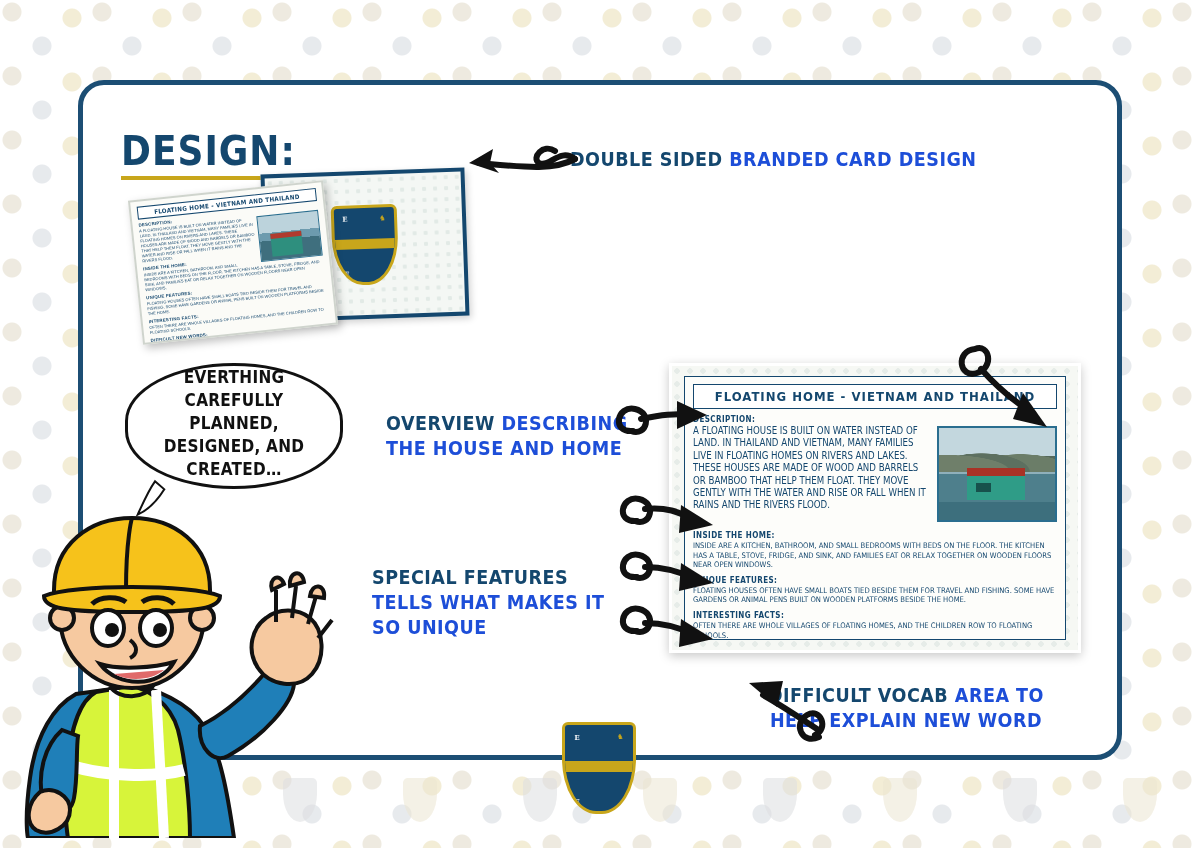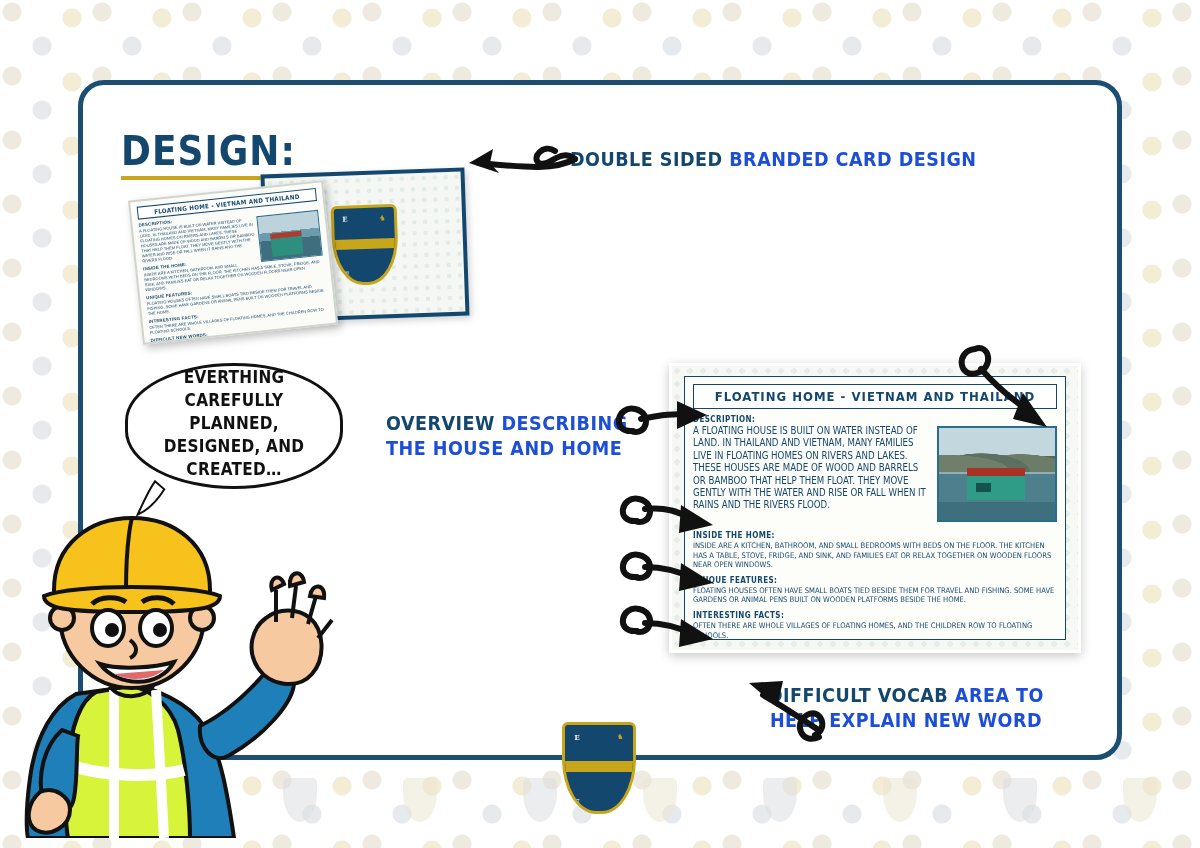--- a/index.html
+++ b/index.html
@@ -278,20 +278,23 @@
   <div class="callout" style="position:absolute;left:487px;top:62px;width:430px;">
     <span class="blue">DOUBLE SIDED </span><span class="gold">BRANDED CARD DESIGN</span>
   </div>
 
 
   <div class="callout" style="position:absolute;left:303px;top:320px;width:250px;margin-top:6px;">
     <span class="blue">OVERVIEW </span><span class="gold">DESCRIBING THE HOUSE AND HOME</span>
   </div>
 
 
+  <div class="callout" style="position:absolute;left:289px;top:480px;width:255px;">
+    <span class="blue">SPECIAL FEATURES </span><span class="gold">TELLS WHAT MAKES IT SO UNIQUE</span>
+  </div>
 
 
   <div class="callout" style="position:absolute;left:678px;top:598px;width:290px;text-align:center;">
     <span class="blue">DIFFICULT VOCAB </span><span class="gold">AREA TO HELP EXPLAIN NEW WORD</span>
   </div>
 
   <div id="bubble" style="left:42px;top:278px;">
     <div class="bubble-txt">EVERTHING CAREFULLY PLANNED, DESIGNED, AND CREATED…</div>
   </div>
   <svg id="bubble-tail" style="left:52px;top:392px;" width="60" height="60" viewBox="0 0 60 60">

